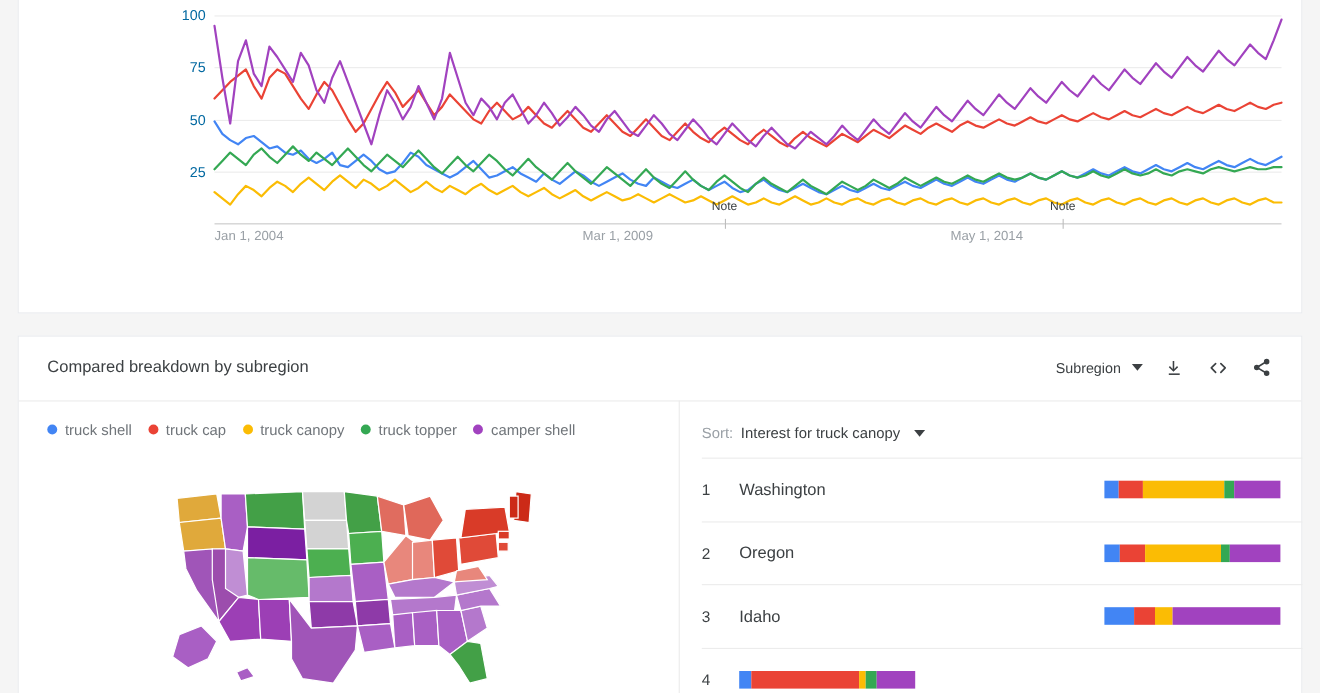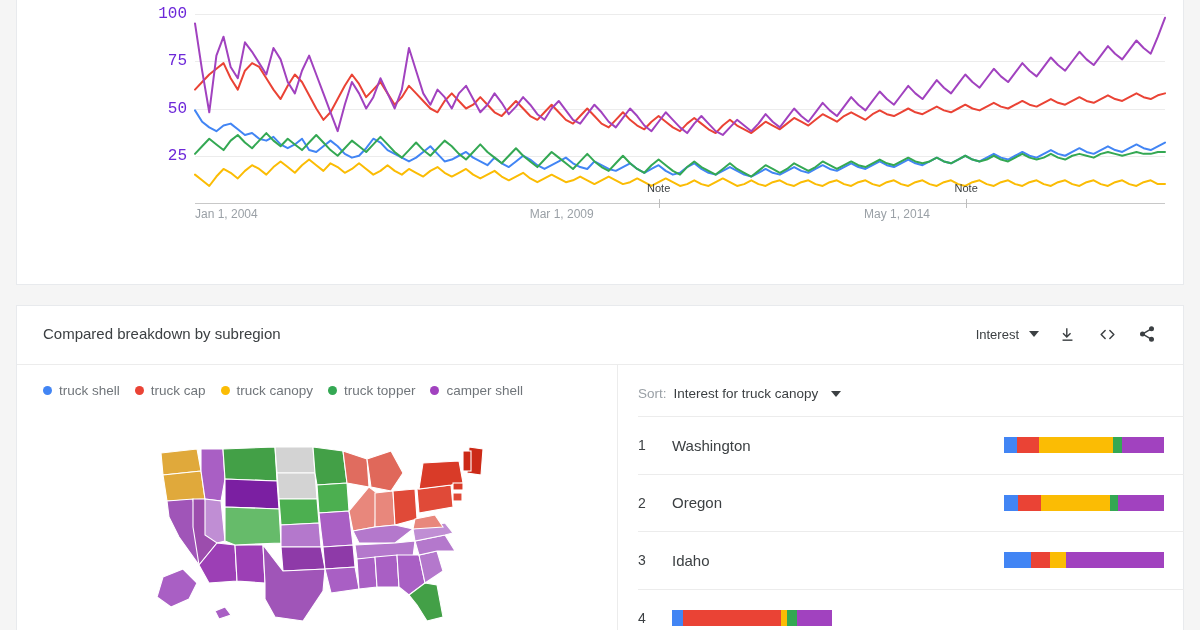--- a/index.html
+++ b/index.html
@@ -95,25 +95,24 @@
   .y-axis {
     position: absolute;
     left: -36px;
     top: 0;
     width: 32px;
     height: 202px;
   }
   .y-tick {
     position: absolute;
     right: 4px;
-    font-size: 16px;
-    color: #6d28d9;
+    font-size: 13px;
+    color: #0369a1;
     transform: translateY(-50%);
     white-space: nowrap;
-    font-family: Liberation Mono, monospace;
   }
   .gridline {
     position: absolute;
     left: 0;
     width: 970px;
     height: 1px;
     background: #ececec;
   }
   .baseline {
     position: absolute;
@@ -358,21 +357,21 @@
     </div>
   </div>
 
   <div class="card" id="breakdown-card">
 
     <div class="bk-header">
       <div class="bk-title">Compared breakdown by subregion</div>
 
       <div class="bk-tools">
         <div class="subregion-select">
-          <span>Interest</span>
+          <span>Subregion</span>
           <span class="caret"></span>
         </div>
         <div class="tool-icon">
           <svg width="17" height="17" viewBox="0 0 24 24" fill="currentColor">
             <path d="M12 3v10.2l3.6-3.6 1.4 1.4-6 6-6-6 1.4-1.4 3.6 3.6V3h2z"></path>
             <rect x="5" y="19" width="14" height="2"></rect>
           </svg>
         </div>
         <div class="tool-icon">
           <svg width="19" height="19" viewBox="0 0 24 24" fill="none" stroke="currentColor" stroke-width="1.9" stroke-linecap="round" stroke-linejoin="round">

